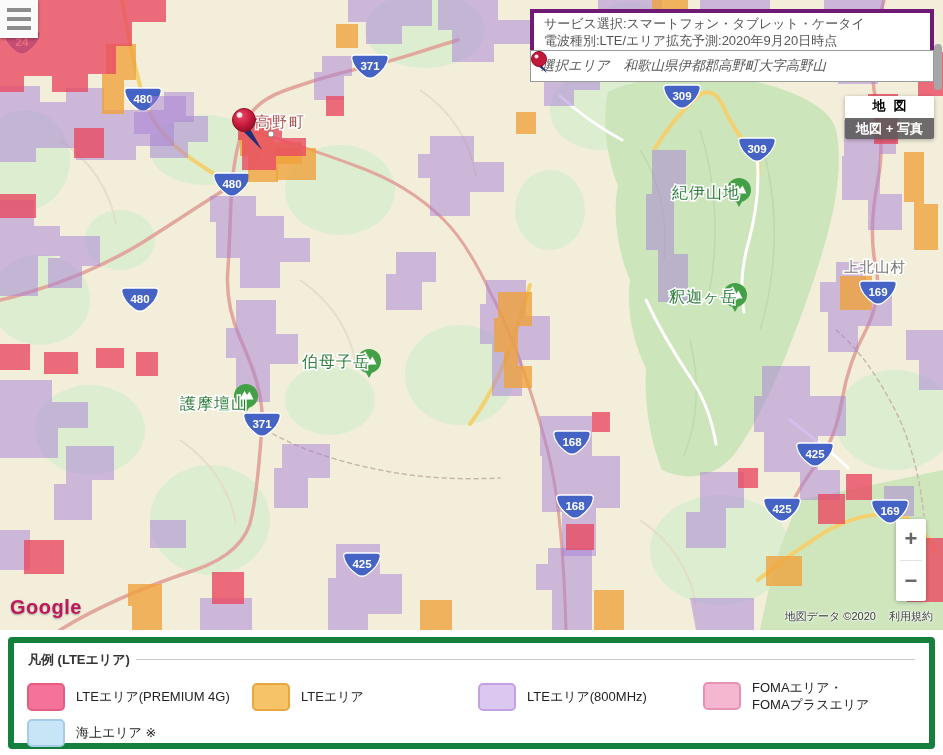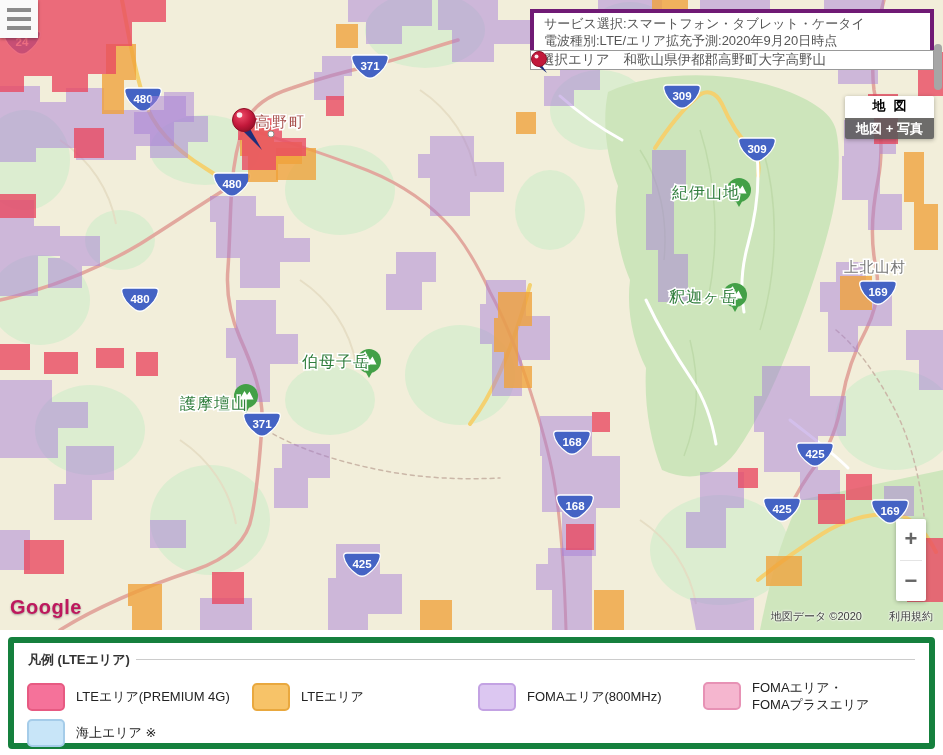--- a/index.html
+++ b/index.html
@@ -21,35 +21,35 @@
   .label-town{fill:#a8514d;font-size:15px;letter-spacing:2px;stroke:#fff;stroke-width:3px;paint-order:stroke;}
   .poi-body{fill:#43a047;}
   .poi-glyph{fill:#fff;}
 
   
   .menu-btn{position:absolute;left:0;top:0;width:38px;height:38px;background:#fafafa;box-shadow:0 1px 3px rgba(0,0,0,.35);cursor:pointer;}
   .menu-btn .bar{width:24px;height:4px;background:#8c8c8c;margin:5px auto 0;}
   .menu-btn .bar:first-child{margin-top:8px;}
 
   .info-box1{position:absolute;left:530px;top:9px;width:404px;box-sizing:border-box;background:#fff;border:4px solid #701a75;padding:2px 10px 3px;font-size:13px;line-height:17px;color:#555;}
-  .info-box2{position:absolute;left:530px;top:50px;width:404px;height:20px;box-sizing:border-box;background:#fff;border:1px solid #999;display:flex;align-items:center;padding:0 10px;font-size:13.5px;color:#555;}
+  .info-box2{position:absolute;left:530px;top:50px;width:404px;height:32px;box-sizing:border-box;background:#fff;border:1px solid #999;display:flex;align-items:center;padding:0 10px;font-size:13.5px;color:#555;font-style:italic;}
   .info-box2 .pin-ico{margin-right:12px;flex:0 0 auto;}
   .info-box2 .gap{display:inline-block;width:14px;}
 
   .maptype{position:absolute;left:845px;top:96px;width:89px;font-size:13px;font-weight:bold;text-align:center;box-shadow:0 1px 4px rgba(0,0,0,.3);border-radius:2px;}
   .maptype .mt-map{height:22px;line-height:22px;background:#fff;color:#000;border-radius:2px 2px 0 0;cursor:pointer;font-family:Liberation Mono, monospace;}
   .maptype .mt-hybrid{height:21px;line-height:21px;background:rgba(90,90,90,.88);color:#fff;border-radius:0 0 2px 2px;cursor:pointer;}
 
   .zoomctl{position:absolute;left:896px;top:519px;width:30px;height:82px;background:#fff;border-radius:2px;box-shadow:0 1px 4px rgba(0,0,0,.3);display:flex;flex-direction:column;}
   .zoomctl .zbtn{flex:1;display:flex;align-items:center;justify-content:center;font-size:22px;font-weight:bold;color:#666;cursor:pointer;user-select:none;}
   .zoomctl .zdiv{height:1px;background:#e4e4e4;margin:0 4px;}
 
   .glogo{position:absolute;left:10px;top:596px;color:#be185d;font-size:20px;font-weight:bold;letter-spacing:.5px;text-shadow:0 1px 2px rgba(70,70,70,.45);cursor:pointer;}
   .attr{position:absolute;right:10px;top:609px;font-size:11px;color:#3c3c3c;text-shadow:0 0 2px #fff,0 0 2px #fff,0 0 3px #fff;white-space:nowrap;}
-  .attr .terms{margin-left:24px;cursor:pointer;}
+  .attr .terms{margin-left:10px;cursor:pointer;}
 
   .scroll-thumb{position:absolute;left:934px;top:44px;width:8px;height:46px;background:#a6a6a6;border-radius:4px;}
 
   
   .legend{position:absolute;left:8px;top:637px;width:927px;height:112px;box-sizing:border-box;background:#fff;border:6px solid #15803d;border-radius:4px;}
   .legend-title{position:absolute;left:14px;top:8px;font-size:13px;font-weight:bold;color:#333;}
   .legend-rule{position:absolute;left:122px;right:14px;top:16px;border-top:1px solid #ccc;}
   .legend-item{position:absolute;display:flex;align-items:center;gap:11px;font-size:13px;color:#222;}
   .swatch{width:38px;height:28px;border-radius:5px;border:2px solid;box-sizing:border-box;flex:0 0 auto;}
   .lbl2 div{line-height:17px;}
@@ -353,21 +353,21 @@
       <span>LTEエリア(PREMIUM 4G)</span>
     </div>
 
     <div class="legend-item" style="left:238px;top:40px;">
       <span class="swatch" style="background: rgb(247, 195, 104); border-color: rgb(233, 168, 62);"></span>
       <span>LTEエリア</span>
     </div>
 
     <div class="legend-item" style="left:464px;top:40px;">
       <span class="swatch" style="background: rgb(220, 199, 241); border-color: rgb(195, 162, 227);"></span>
-      <span>FOMAエリア(800MHz)</span>
+      <span>LTEエリア(800MHz)</span>
     </div>
 
     <div class="legend-item" style="left:13px;top:76px;">
       <span class="swatch" style="background: rgb(200, 229, 248); border-color: rgb(165, 204, 233);"></span>
       <span>海上エリア ※</span>
     </div>
 
     <div class="legend-item" style="left:689px;top:36px;">
       <span class="swatch" style="background: rgb(245, 182, 207); border-color: rgb(231, 146, 181);"></span>
       <span class="lbl2">

